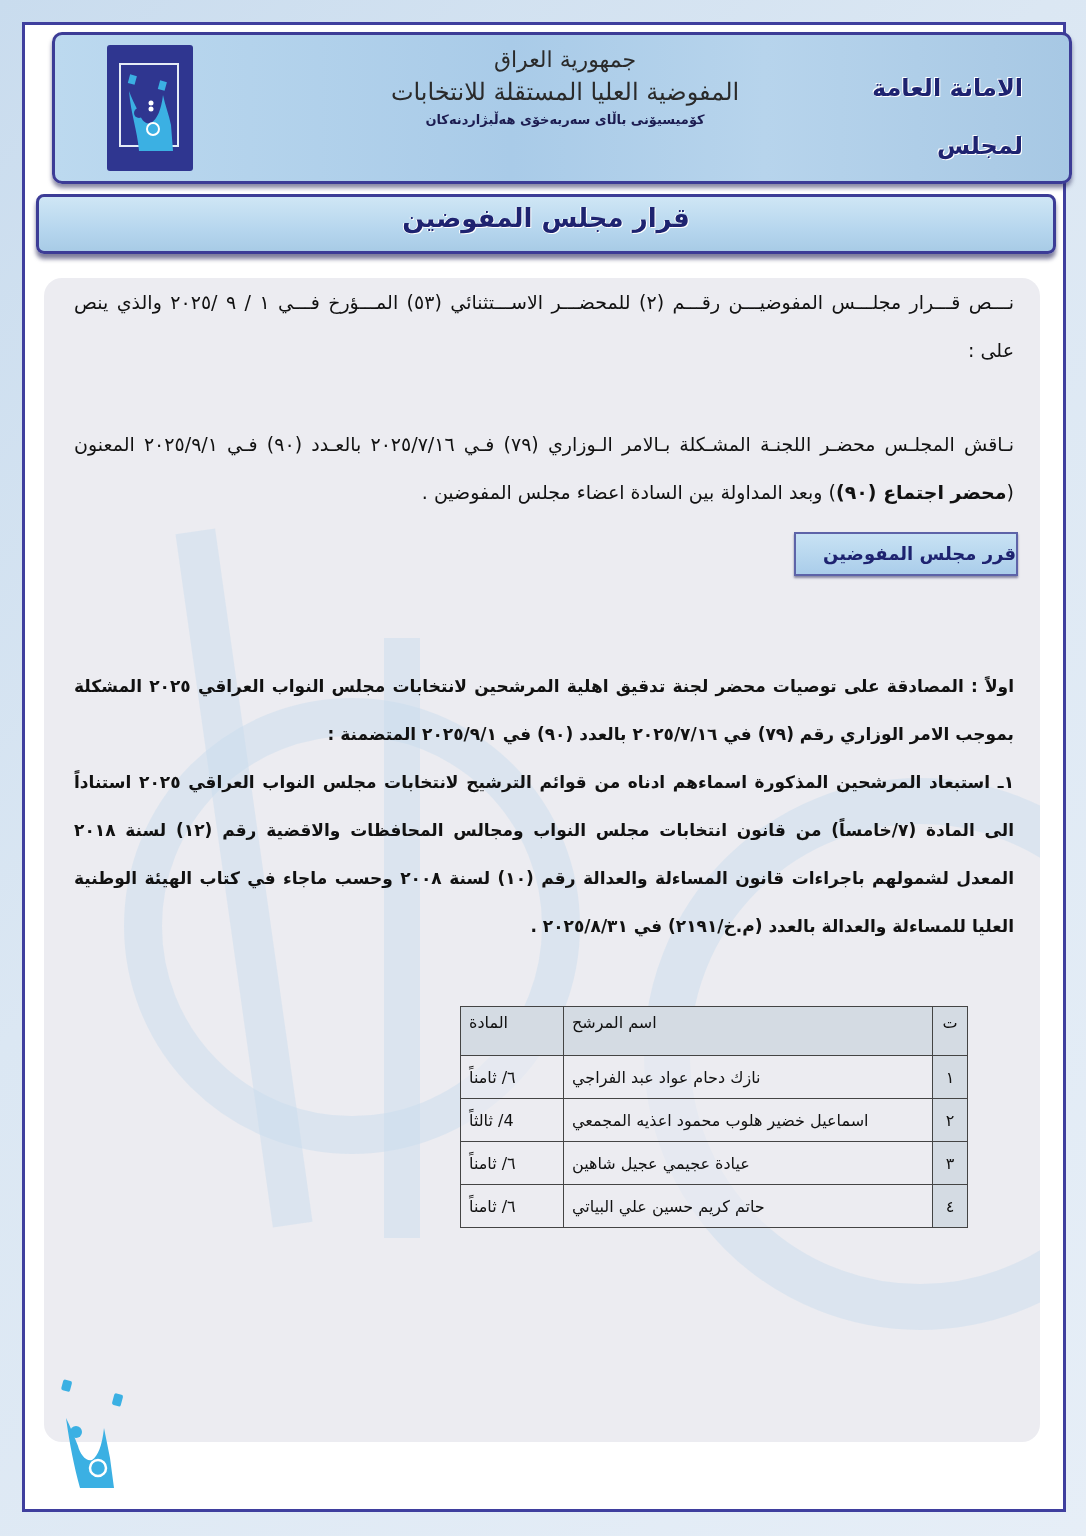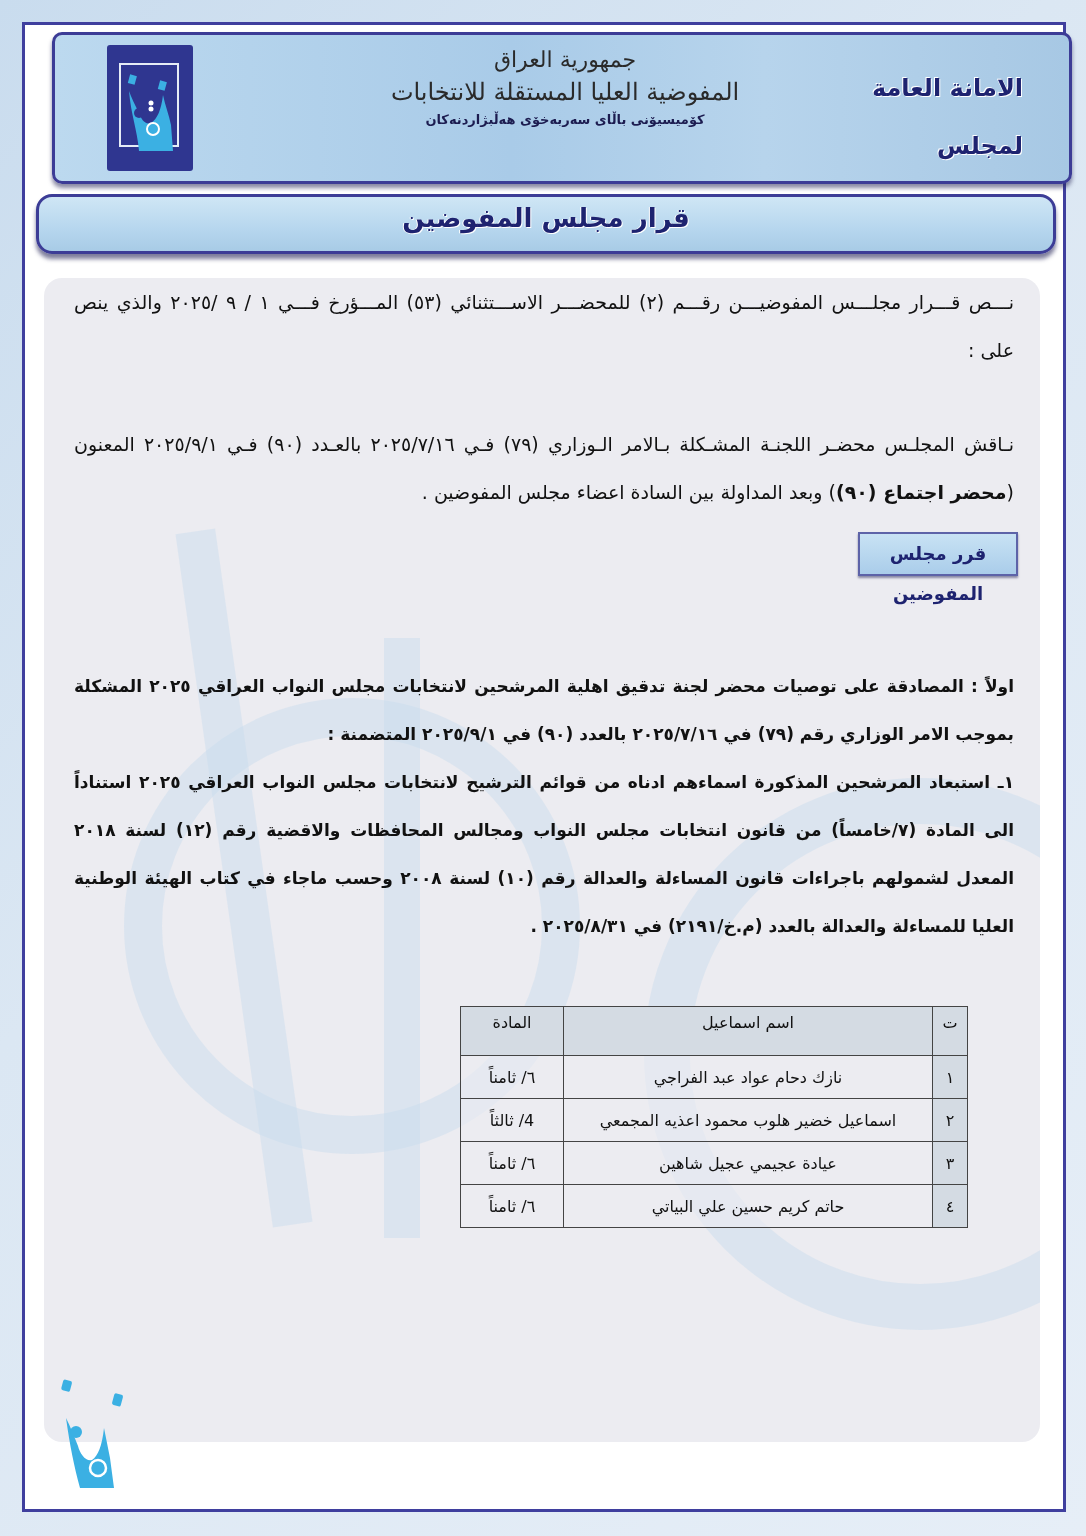--- a/index.html
+++ b/index.html
@@ -36,21 +36,21 @@
   .hc-line3 { font-size:13px; font-weight:bold; line-height:22px; color:#1c1c50; }
   .hc-line4 { font-family:"Liberation Sans", sans-serif; font-size:14px; font-weight:bold; line-height:20px; color:#303030; letter-spacing:-0.3px; }
   .header-right {
     position:absolute; right:46px; top:24px; width:200px; text-align:right;
     font-weight:bold; font-size:24px; line-height:58px; color:#1e2370;
     text-shadow: 1px 1px 0 #ffffff, -1px -1px 0 #ffffff;
   }
   
   .titlebar {
     position:absolute; left:36px; top:194px; width:1020px; height:60px;
-    border:3px solid #3c3c96; border-radius:16px; box-sizing:border-box;
+    border:3px solid #3c3c96; border-radius:8px; box-sizing:border-box;
     background: linear-gradient(180deg,#cfe6f5 0%,#b6d6ee 60%,#a8cbe6 100%);
     box-shadow: 0 5px 4px rgba(40,40,90,0.6);
     text-align:center;
   }
   .titlebar span {
     display:inline-block; margin-top:6px; font-weight:bold; font-size:26px; color:#1e2370;
     text-shadow: 1px 1px 0 #ffffff, -1px 0 0 #ffffff;
   }
   
   .content {
@@ -59,34 +59,34 @@
   }
   .wm {
     position:absolute; border-radius:50%; border:38px solid rgba(200,220,238,0.45);
   }
   .wm-bar { position:absolute; background:rgba(200,220,238,0.45); }
   .txt { position:absolute; right:26px; left:30px; color:#111; font-size:19px; line-height:48px; }
   .para1 { top:0px; text-align:justify; text-align-last:right; }
   .para2 { top:142px; text-align:justify; }
   .bold { font-weight:bold; }
   .decision-btn {
-    position:absolute; right:22px; top:254px; width:160px; height:44px;
+    position:absolute; right:22px; top:254px; width:224px; height:44px;
     background: linear-gradient(180deg,#c8e2f4 0%,#aacdea 100%);
     border:2px solid #5d63a8; box-sizing:border-box;
     box-shadow: 0 2px 2px rgba(40,40,90,0.5);
-    text-align:center; font-weight:bold; font-size:18px; line-height:40px; color:#1e2370;
+    font-weight:bold; font-size:18px; line-height:40px; color:#1e2370;
   }
   .para3 { top:384px; font-weight:bold; font-size:17px; text-align:justify; }
   
   table.cand {
     position:absolute; top:728px; left:416px; width:508px;
     border-collapse:collapse; font-size:16px; color:#111;
   }
   table.cand td, table.cand th {
-    border:1px solid #444; height:42px; padding:0 8px; font-weight:normal; text-align:center;
+    border:1px solid #444; height:42px; padding:0 8px; font-weight:normal; text-align:left;
   }
   table.cand th { background:#d4dbe3; vertical-align:top; padding-top:6px; }
   table.cand td.num, table.cand th.num { width:18px; text-align:center; background:#d4dbe3; }
   table.cand td { background:rgba(236,236,241,0.6); }
   table.cand td.art, table.cand th.art { width:86px; }
   .bottom-logo { position:absolute; left:58px; top:1376px; width:74px; height:118px; }
 </style>
 </head>
 <body>
 
@@ -139,21 +139,21 @@
 
   <div class="txt para3">
     <div>اولاً : المصادقة على توصيات محضر لجنة تدقيق اهلية المرشحين لانتخابات مجلس النواب العراقي ٢٠٢٥ المشكلة بموجب الامر الوزاري رقم (٧٩) في ٢٠٢٥/٧/١٦ بالعدد (٩٠) في ٢٠٢٥/٩/١ المتضمنة :</div>
     <div>١ـ استبعاد المرشحين المذكورة اسماءهم ادناه من قوائم الترشيح لانتخابات مجلس النواب العراقي ٢٠٢٥ استناداً الى المادة (٧/خامساً) من قانون انتخابات مجلس النواب ومجالس المحافظات والاقضية رقم (١٢) لسنة ٢٠١٨ المعدل لشمولهم باجراءات قانون المساءلة والعدالة رقم (١٠) لسنة ٢٠٠٨ وحسب ماجاء في كتاب الهيئة الوطنية العليا للمساءلة والعدالة بالعدد (م.خ/٢١٩١) في ٢٠٢٥/٨/٣١ .</div>
   </div>
 
   <table class="cand">
     <thead>
       <tr>
         <th class="num">ت</th>
-        <th>اسم اسماعيل</th>
+        <th>اسم المرشح</th>
         <th class="art">المادة</th>
       </tr>
     </thead>
     <tbody>
       <tr>
         <td class="num">١</td>
         <td>نازك دحام عواد عبد الفراجي</td>
         <td class="art">٦/ ثامناً</td>
       </tr>
       <tr>

